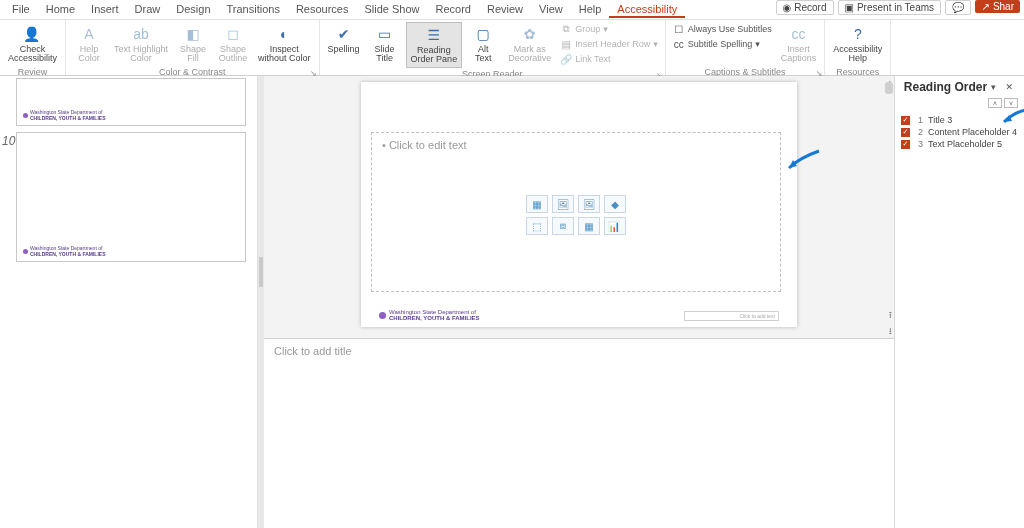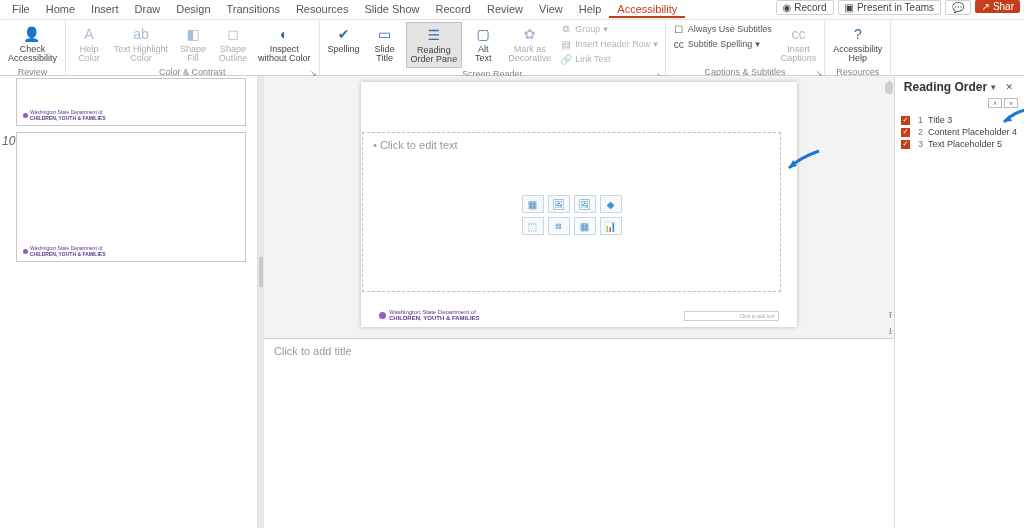--- a/index.html
+++ b/index.html
@@ -43,21 +43,21 @@
   .thumb .footer { position:absolute; bottom:4px; left:6px; font-size:5px; color:#5a3a8f; display:flex; align-items:center; gap:2px; }
   .thumb .footer .dot { width:5px; height:5px; border-radius:50%; background:#8e5fc2; }
 
   
   .editor-wrap { flex:1; display:flex; flex-direction:column; background:#f3f3f3; position:relative; }
   .canvas-area { flex:1; display:flex; align-items:flex-start; justify-content:center; padding:6px 0 0 0; position:relative; }
   .slide { width:436px; height:245px; background:#fff; box-shadow:0 0 4px rgba(0,0,0,0.25); position:relative; }
   .ph { position:absolute; border:1px dashed #bfbfbf; }
   .ph-title { left:16px; right:16px; top:8px; height:28px; display:flex; align-items:center; padding:0 6px; }
   .ph-title span { color:#1f6e8c; font-weight:bold; font-size:18px; }
-  .ph-body { left:1px; right:16px; top:50px; height:160px; padding:6px 10px; }
+  .ph-body { left:10px; right:16px; top:50px; height:160px; padding:6px 10px; }
   .ph-body .bt { color:#9a9a9a; font-size:11px; }
   .content-icons { position:absolute; left:50%; top:52%; transform:translate(-50%,-50%); display:grid; grid-template-columns:repeat(4,22px); gap:4px; }
   .content-icons .ci { width:22px; height:18px; border:1px solid #c8d6e5; background:#f6fafd; display:flex; align-items:center; justify-content:center; font-size:10px; color:#4a90c2; }
   .slide-footer { position:absolute; bottom:6px; left:18px; font-size:6px; color:#5a3a8f; display:flex; align-items:center; gap:3px; }
   .slide-footer .dot { width:7px; height:7px; border-radius:50%; background:#8e5fc2; }
   .slide-click { position:absolute; bottom:6px; right:18px; border:1px solid #d0d0d0; width:95px; height:10px; font-size:5px; color:#aaa; display:flex; align-items:center; justify-content:flex-end; padding-right:3px; }
 
   .notes { height:190px; border-top:1px solid #d0d0d0; background:#fff; padding:6px 10px; color:#9a9a9a; font-size:11px; }
 
   

